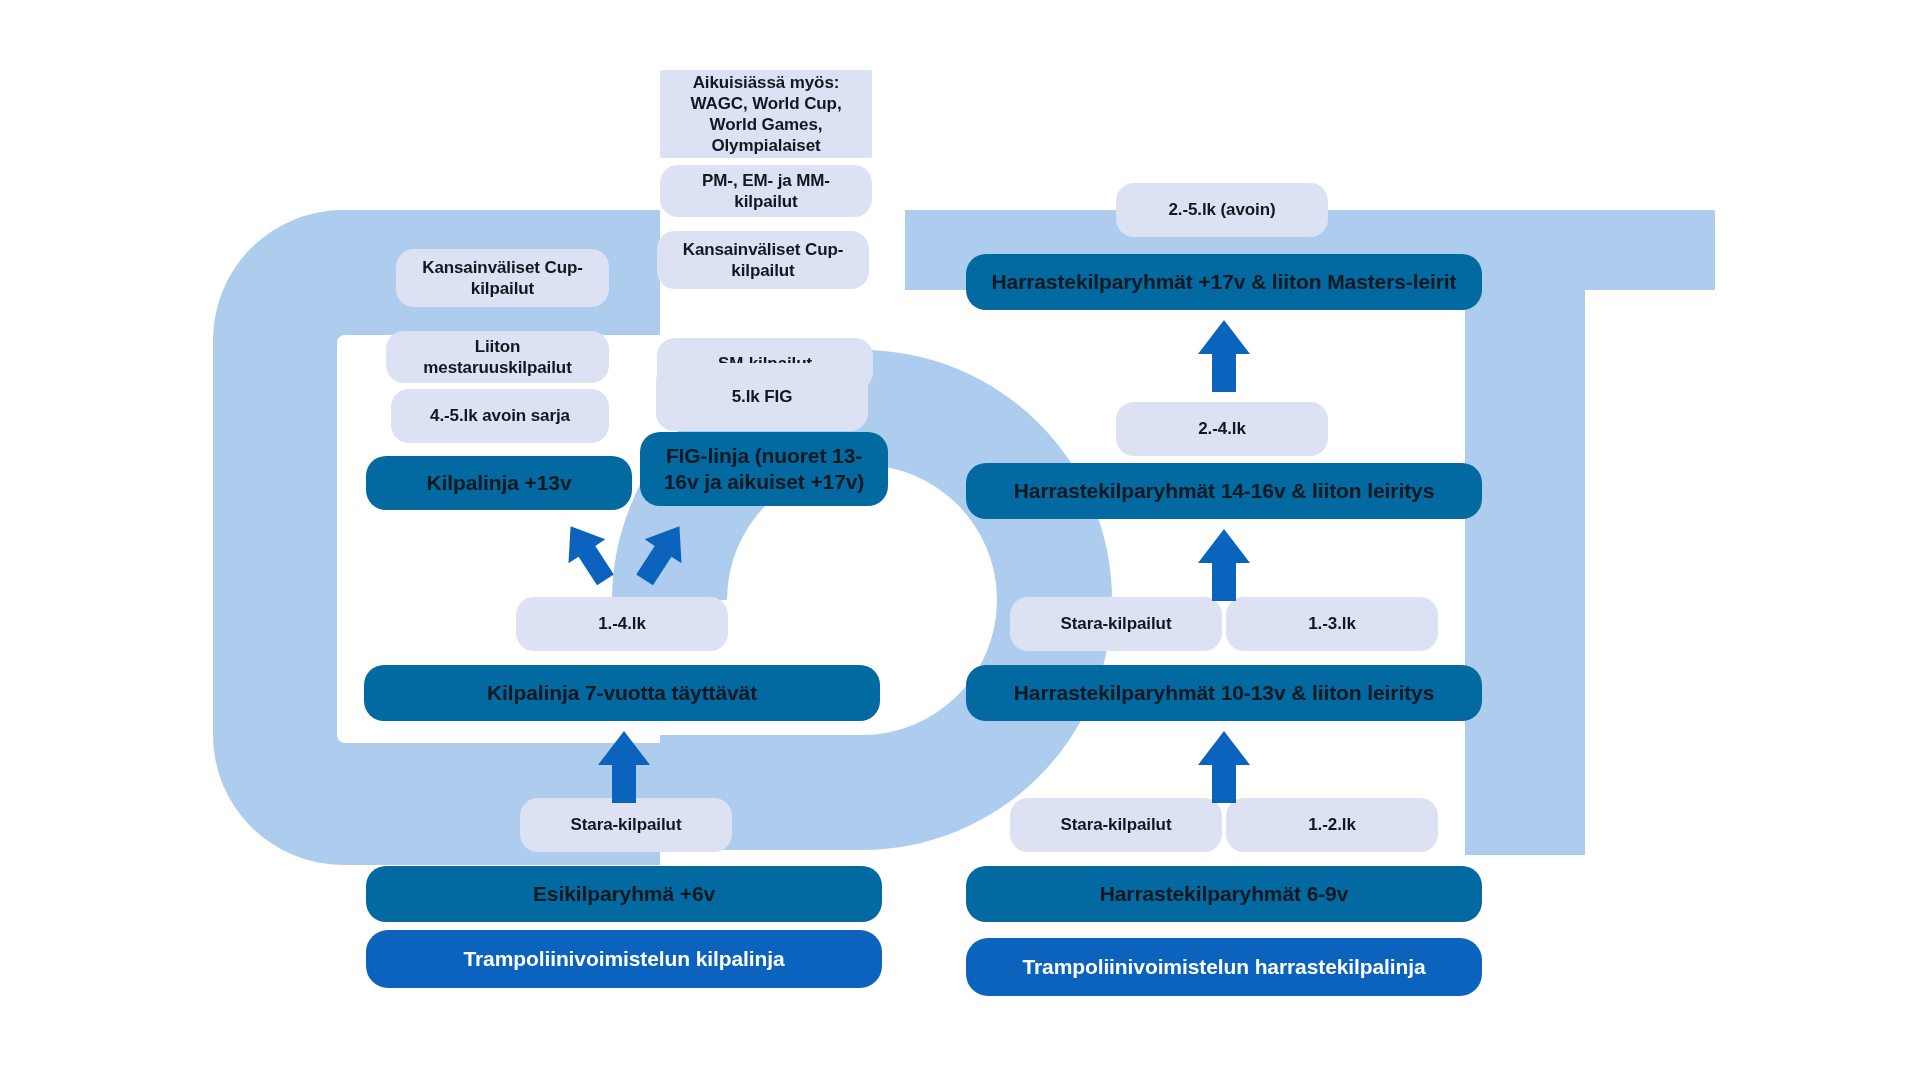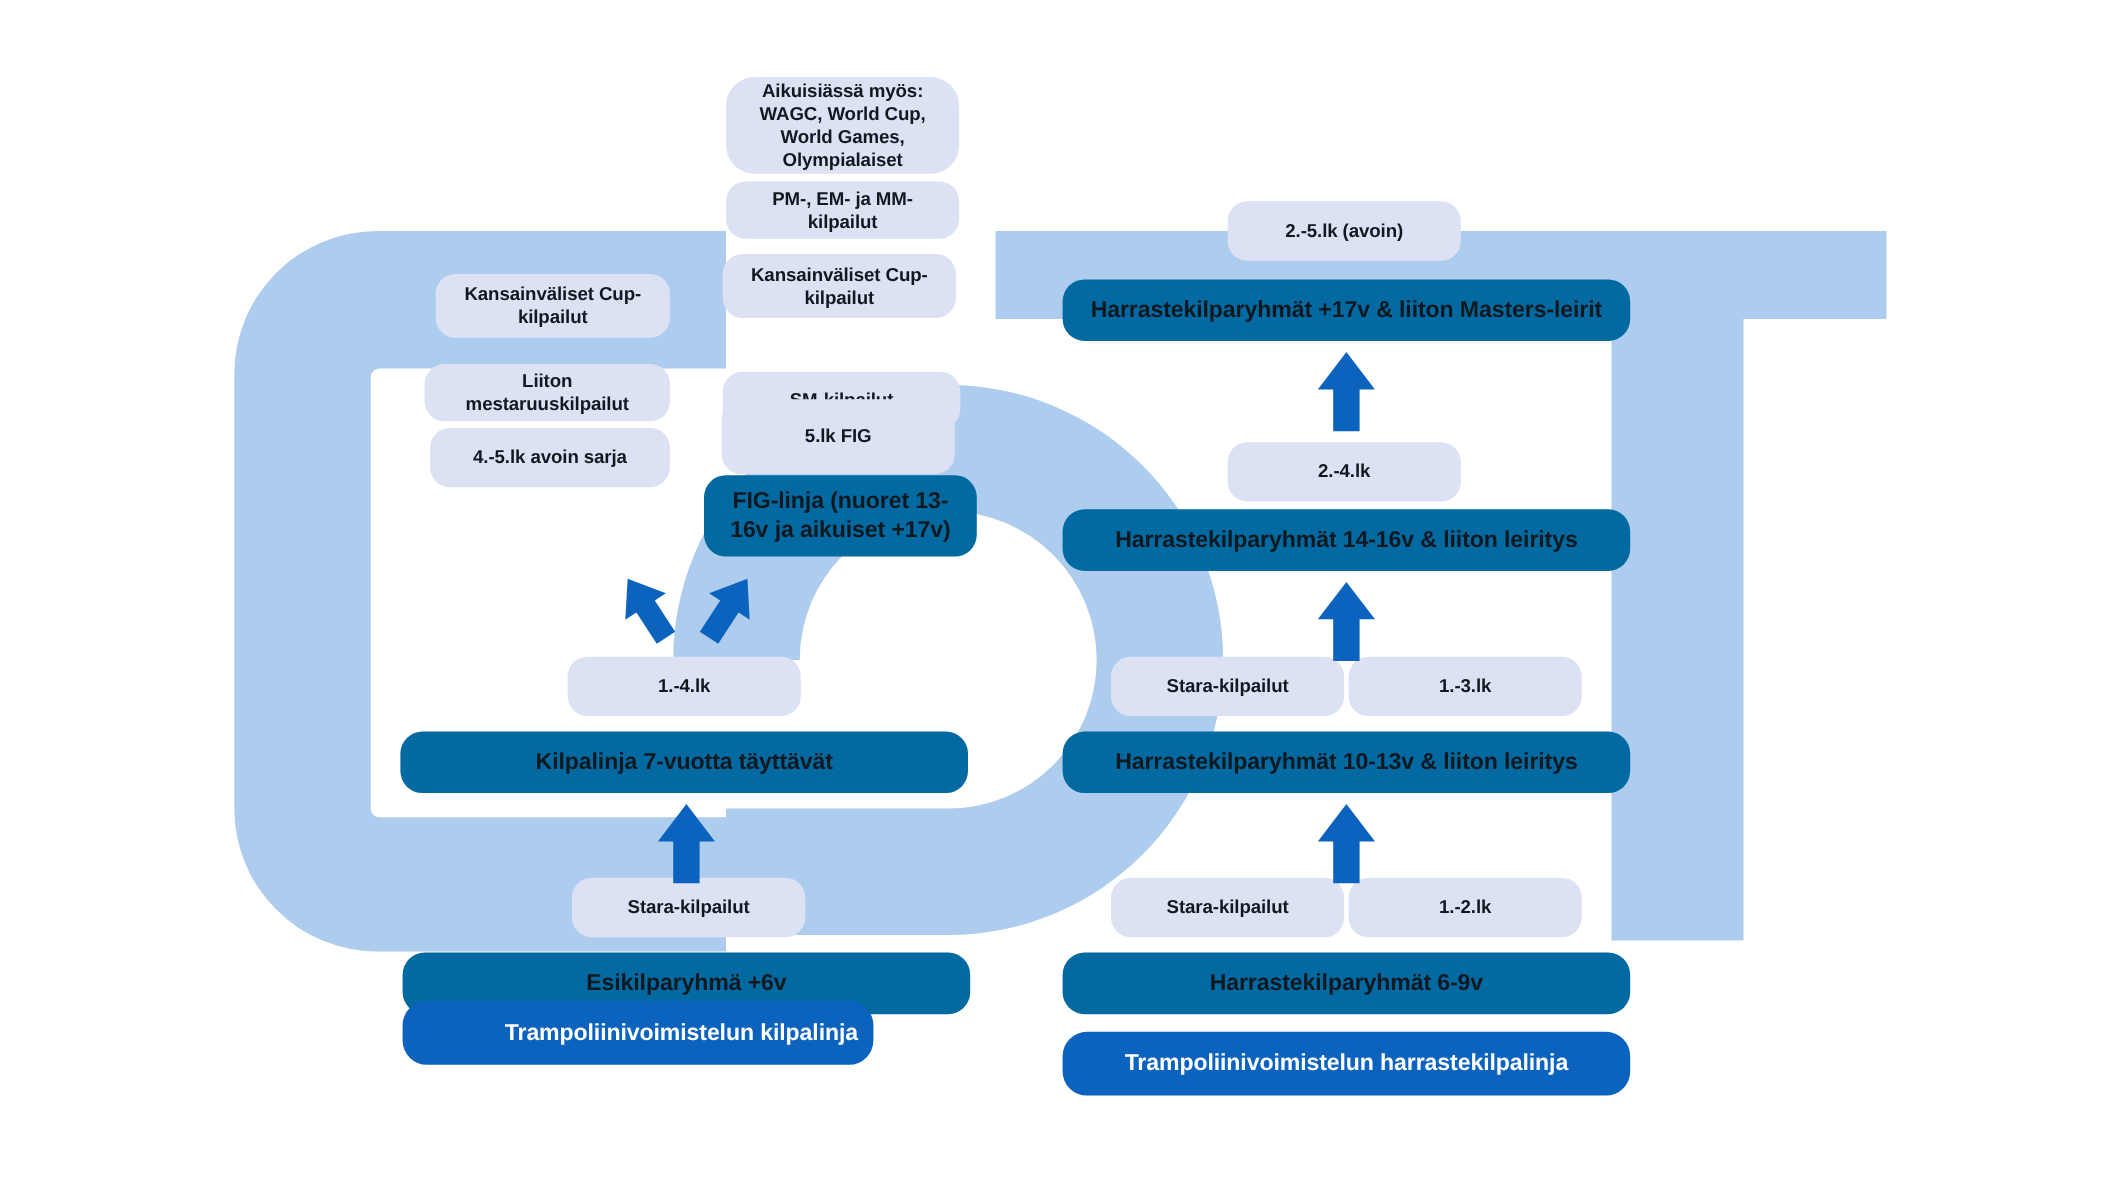--- a/index.html
+++ b/index.html
@@ -95,22 +95,25 @@
   </div>
 
   <div class="node lvl-light" style="left:386px; top:331px; width:223px; height:52px;">
     <span>Liiton mestaruuskilpailut</span>
   </div>
 
   <div class="node lvl-light" style="left:391px; top:389px; width:218px; height:54px;">
     <span>4.-5.lk avoin sarja</span>
   </div>
 
-
-  <div class="node lvl-light" style="left:660px; top:70px; width:212px; height:88px; border-radius:26px;">
+  <div class="node lvl-mid" style="left:366px; top:456px; width:266px; height:54px;">
+    <span>Kilpalinja +13v</span>
+  </div>
+
+  <div class="node lvl-light" style="left:660px; top:70px; width:212px; height:88px; border-radius:2px;">
     <span>Aikuisiässä myös: WAGC, World Cup, World Games, Olympialaiset</span>
   </div>
 
   <div class="node lvl-light" style="left:660px; top:165px; width:212px; height:52px;">
     <span>PM-, EM- ja MM-kilpailut</span>
   </div>
 
   <div class="node lvl-light" style="left:657px; top:231px; width:212px; height:58px;">
     <span>Kansainväliset Cup-kilpailut</span>
   </div>
@@ -158,21 +161,21 @@
   </div>
 
   <div class="node lvl-light" style="left:520px; top:798px; width:212px; height:54px;">
     <span>Stara-kilpailut</span>
   </div>
 
   <div class="node lvl-mid" style="left:366px; top:866px; width:516px; height:56px;">
     <span>Esikilparyhmä +6v</span>
   </div>
 
-  <div class="node lvl-brand" style="left:366px; top:910px; width:428px; height:58px;justify-content:flex-end;">
+  <div class="node lvl-brand" style="left:366px; top:930px; width:516px; height:58px;">
     <span>Trampoliinivoimistelun kilpalinja</span>
   </div>
 
   <div class="node lvl-light" style="left:1116px; top:183px; width:212px; height:54px;">
     <span>2.-5.lk (avoin)</span>
   </div>
 
   <div class="node lvl-mid" style="left:966px; top:254px; width:516px; height:56px;">
     <span>Harrastekilparyhmät +17v &amp; liiton Masters-leirit</span>
   </div>

